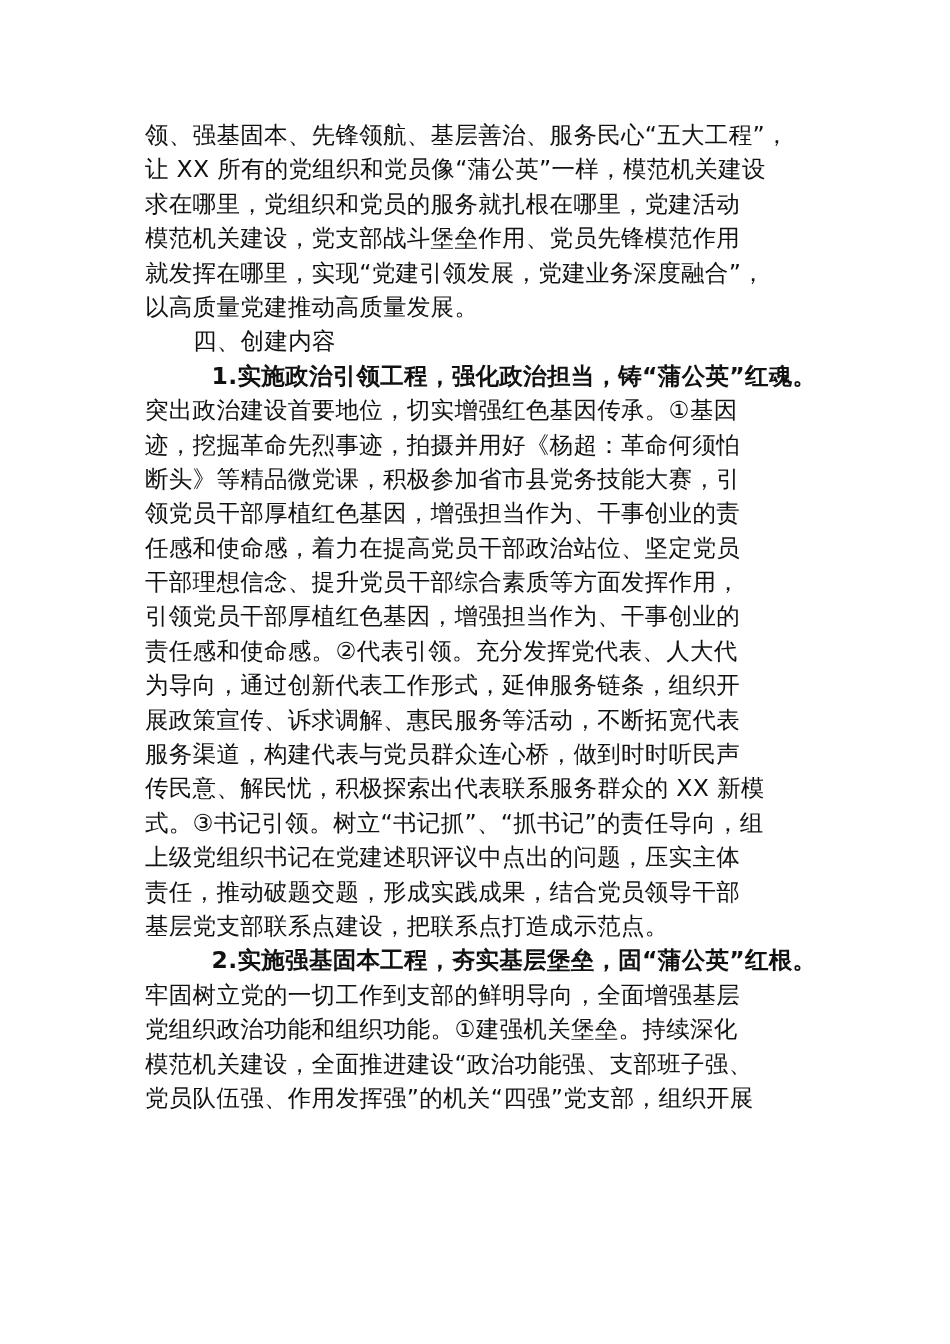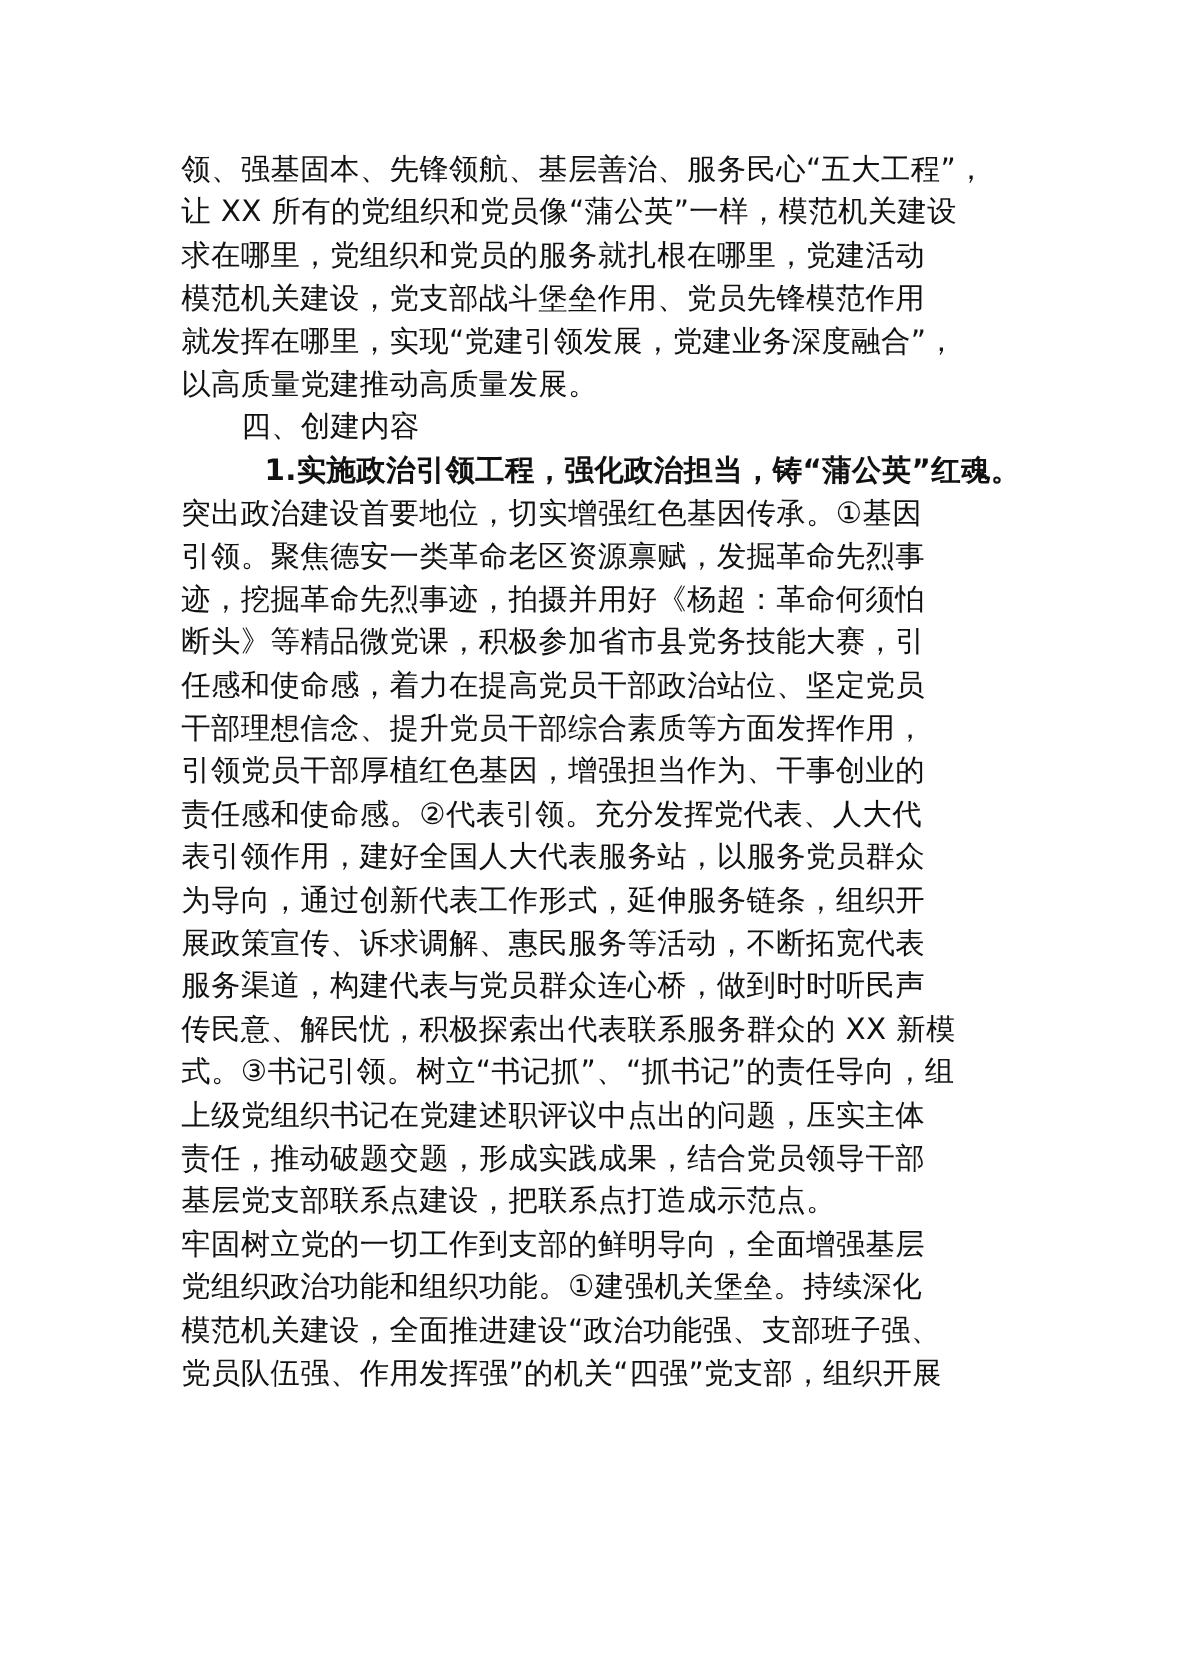--- a/index.html
+++ b/index.html
@@ -22,34 +22,34 @@
   <div class="content">
     <div class="line">领、强基固本、先锋领航、基层善治、服务民心“五大工程”，</div>
     <div class="line">让 XX 所有的党组织和党员像“蒲公英”一样，模范机关建设</div>
     <div class="line">求在哪里，党组织和党员的服务就扎根在哪里，党建活动</div>
     <div class="line">模范机关建设，党支部战斗堡垒作用、党员先锋模范作用</div>
     <div class="line">就发挥在哪里，实现“党建引领发展，党建业务深度融合”，</div>
     <div class="line">以高质量党建推动高质量发展。</div>
     <div class="line indent">四、创建内容</div>
     <div class="line indent bold">1.实施政治引领工程，强化政治担当，铸“蒲公英”红魂。</div>
     <div class="line">突出政治建设首要地位，切实增强红色基因传承。①基因</div>
-    <div class="line">引领。聚焦德安一类革命老区资源禀赋，发掘革命先烈事</div>
     <div class="line">迹，挖掘革命先烈事迹，拍摄并用好《杨超：革命何须怕</div>
     <div class="line">断头》等精品微党课，积极参加省市县党务技能大赛，引</div>
+    <div class="line">领党员干部厚植红色基因，增强担当作为、干事创业的责</div>
     <div class="line">任感和使命感，着力在提高党员干部政治站位、坚定党员</div>
     <div class="line">干部理想信念、提升党员干部综合素质等方面发挥作用，</div>
     <div class="line">引领党员干部厚植红色基因，增强担当作为、干事创业的</div>
     <div class="line">责任感和使命感。②代表引领。充分发挥党代表、人大代</div>
-    <div class="line">表引领作用，建好全国人大代表服务站，以服务党员群众</div>
     <div class="line">为导向，通过创新代表工作形式，延伸服务链条，组织开</div>
     <div class="line">展政策宣传、诉求调解、惠民服务等活动，不断拓宽代表</div>
     <div class="line">服务渠道，构建代表与党员群众连心桥，做到时时听民声</div>
     <div class="line">传民意、解民忧，积极探索出代表联系服务群众的 XX 新模</div>
     <div class="line">式。③书记引领。树立“书记抓”、“抓书记”的责任导向，组</div>
     <div class="line">上级党组织书记在党建述职评议中点出的问题，压实主体</div>
     <div class="line">责任，推动破题交题，形成实践成果，结合党员领导干部</div>
     <div class="line">基层党支部联系点建设，把联系点打造成示范点。</div>
+    <div class="line indent bold">2.实施强基固本工程，夯实基层堡垒，固“蒲公英”红根。</div>
     <div class="line">牢固树立党的一切工作到支部的鲜明导向，全面增强基层</div>
     <div class="line">党组织政治功能和组织功能。①建强机关堡垒。持续深化</div>
     <div class="line">模范机关建设，全面推进建设“政治功能强、支部班子强、</div>
     <div class="line">党员队伍强、作用发挥强”的机关“四强”党支部，组织开展</div>
   </div>
 </div>
 
 </body></html>

